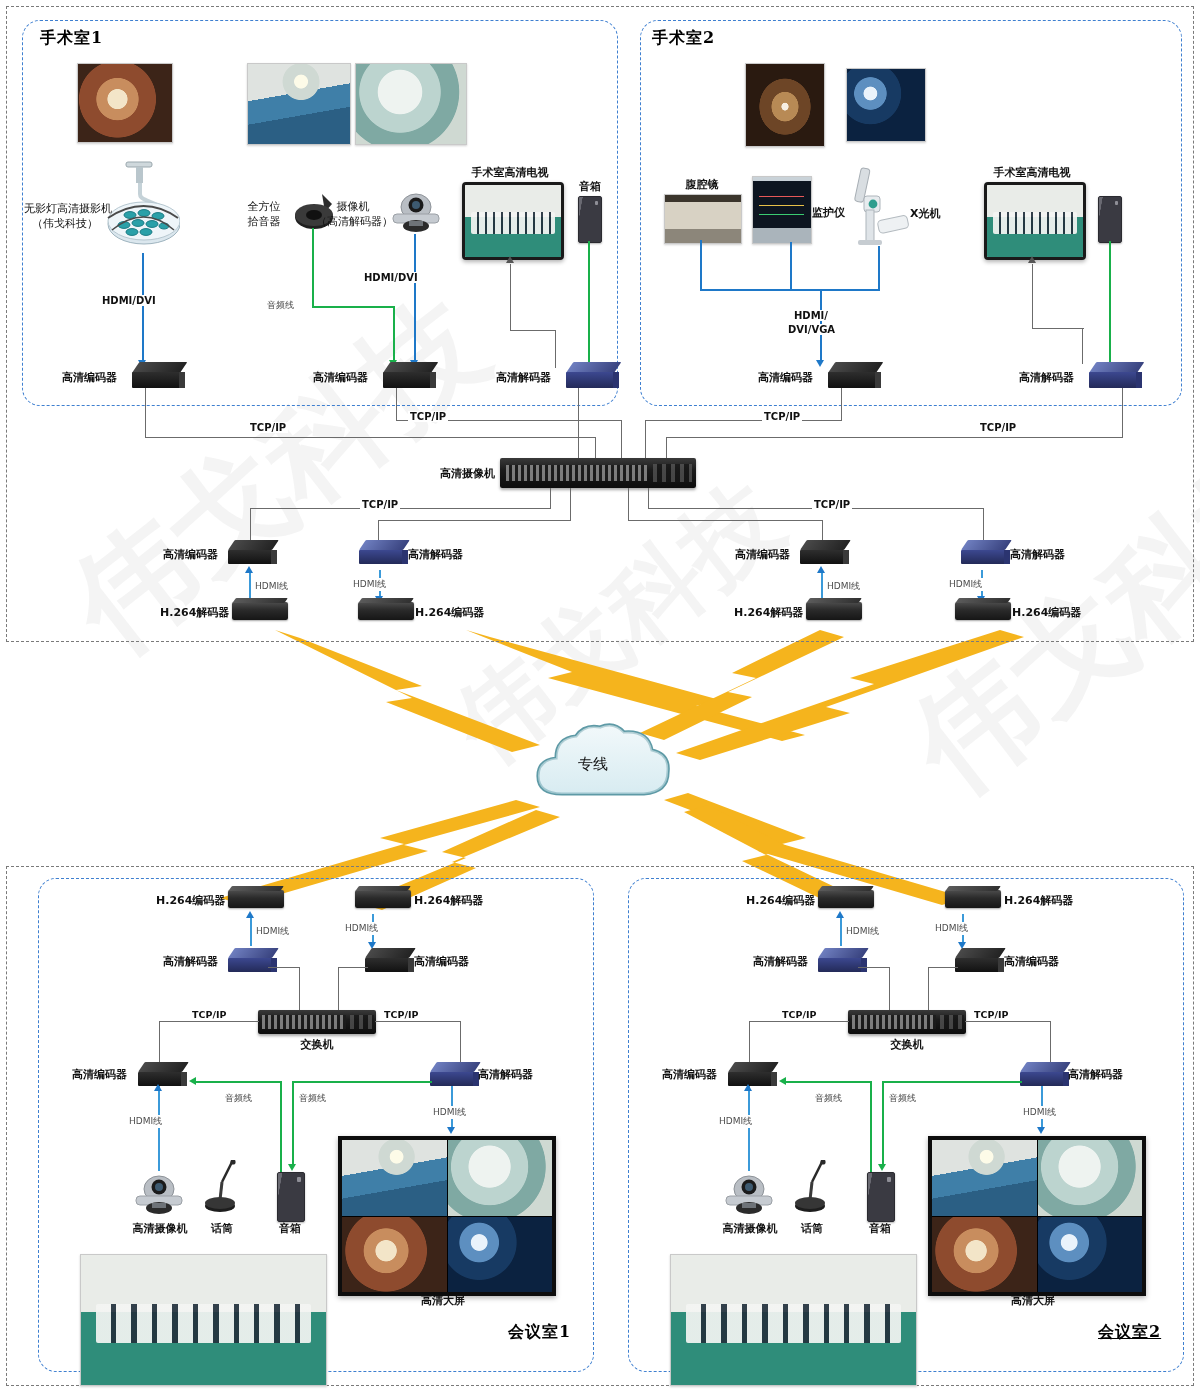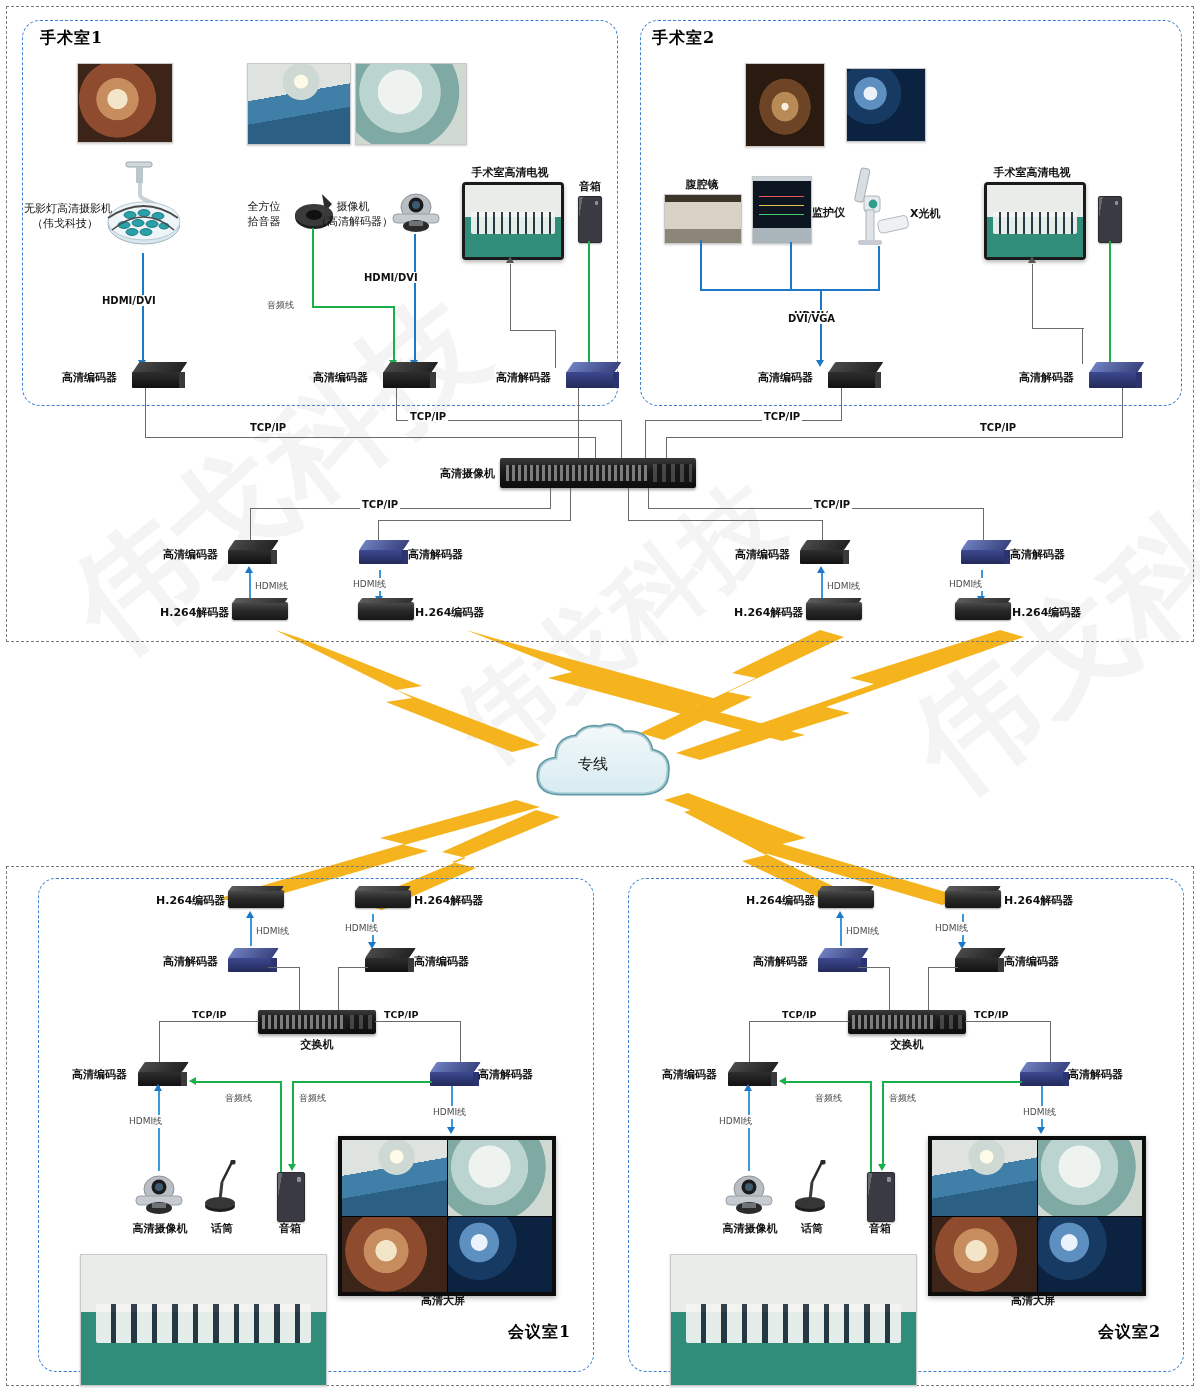--- a/index.html
+++ b/index.html
@@ -300,21 +300,21 @@
   </div>
   <div class="spk" style="left:1098px;top:196px;width:22px;height:45px;"></div>
 
   <div class="wire blue v" style="left:700px;top:240px;height:50px;"></div>
   <div class="wire blue v" style="left:790px;top:242px;height:48px;"></div>
   <div class="wire blue v" style="left:878px;top:246px;height:44px;"></div>
   <div class="wire blue h" style="left:700px;top:289px;width:180px;"></div>
   <div class="wire blue v" style="left:820px;top:289px;height:72px;"></div>
   <div class="arrow arr-down" style="left:816px;top:360px;"></div>
   <div class="link-lbl" style="left:792px;top:310px;">HDMI/</div>
-  <div class="link-lbl" style="left:786px;top:313px;">DVI/VGA</div>
+  <div class="link-lbl" style="left:786px;top:324px;">DVI/VGA</div>
 
   <div class="wire v" style="left:1082px;top:328px;height:36px;"></div>
   <div class="wire h" style="left:1032px;top:328px;width:52px;"></div>
   <div class="wire v" style="left:1032px;top:264px;height:65px;"></div>
   <div class="arrow arr-up-gr" style="left:1028px;top:256px;"></div>
   <div class="wire green v" style="left:1109px;top:241px;height:122px;"></div>
 
   <div class="dev" style="left:828px;top:362px;width:48px;height:26px;">
     <div class="top"></div>
       <div class="front"></div>
@@ -564,21 +564,21 @@
     <div class="ph-surg1"></div>
     <div class="ph-surg2"></div>
     <div class="ph-or"></div>
     <div class="ph-mri"></div>
   </div>
   <div class="lbl c b" style="left:388px;top:1294px;width:110px;">高清大屏</div>
 
   <div class="photo ph-meeting" style="left:80px;top:1254px;width:245px;height:130px;"></div>
 
   <div class="abs room-box" style="left:628px;top:878px;width:556px;height:494px;"></div>
-  <div class="room-title" style="left:1098px;top:1322px;">会议室2</div>
+  <div class="room-title" style="left:1098px;top:1322px;text-decoration:underline;">会议室2</div>
 
   <div class="box264" style="left:818px;top:890px;width:56px;height:18px;"></div>
   <div class="lbl b" style="left:746px;top:894px;">H.264编码器</div>
 
   <div class="box264" style="left:945px;top:890px;width:56px;height:18px;"></div>
   <div class="lbl b" style="left:1004px;top:894px;">H.264解码器</div>
 
   <div class="wire lblue v" style="left:840px;top:918px;width:2px;height:28px;"></div>
   <div class="arrow arr-up" style="left:836px;top:911px;"></div>
   <div class="grn-lbl" style="left:845px;top:925px;">HDMI线</div>

